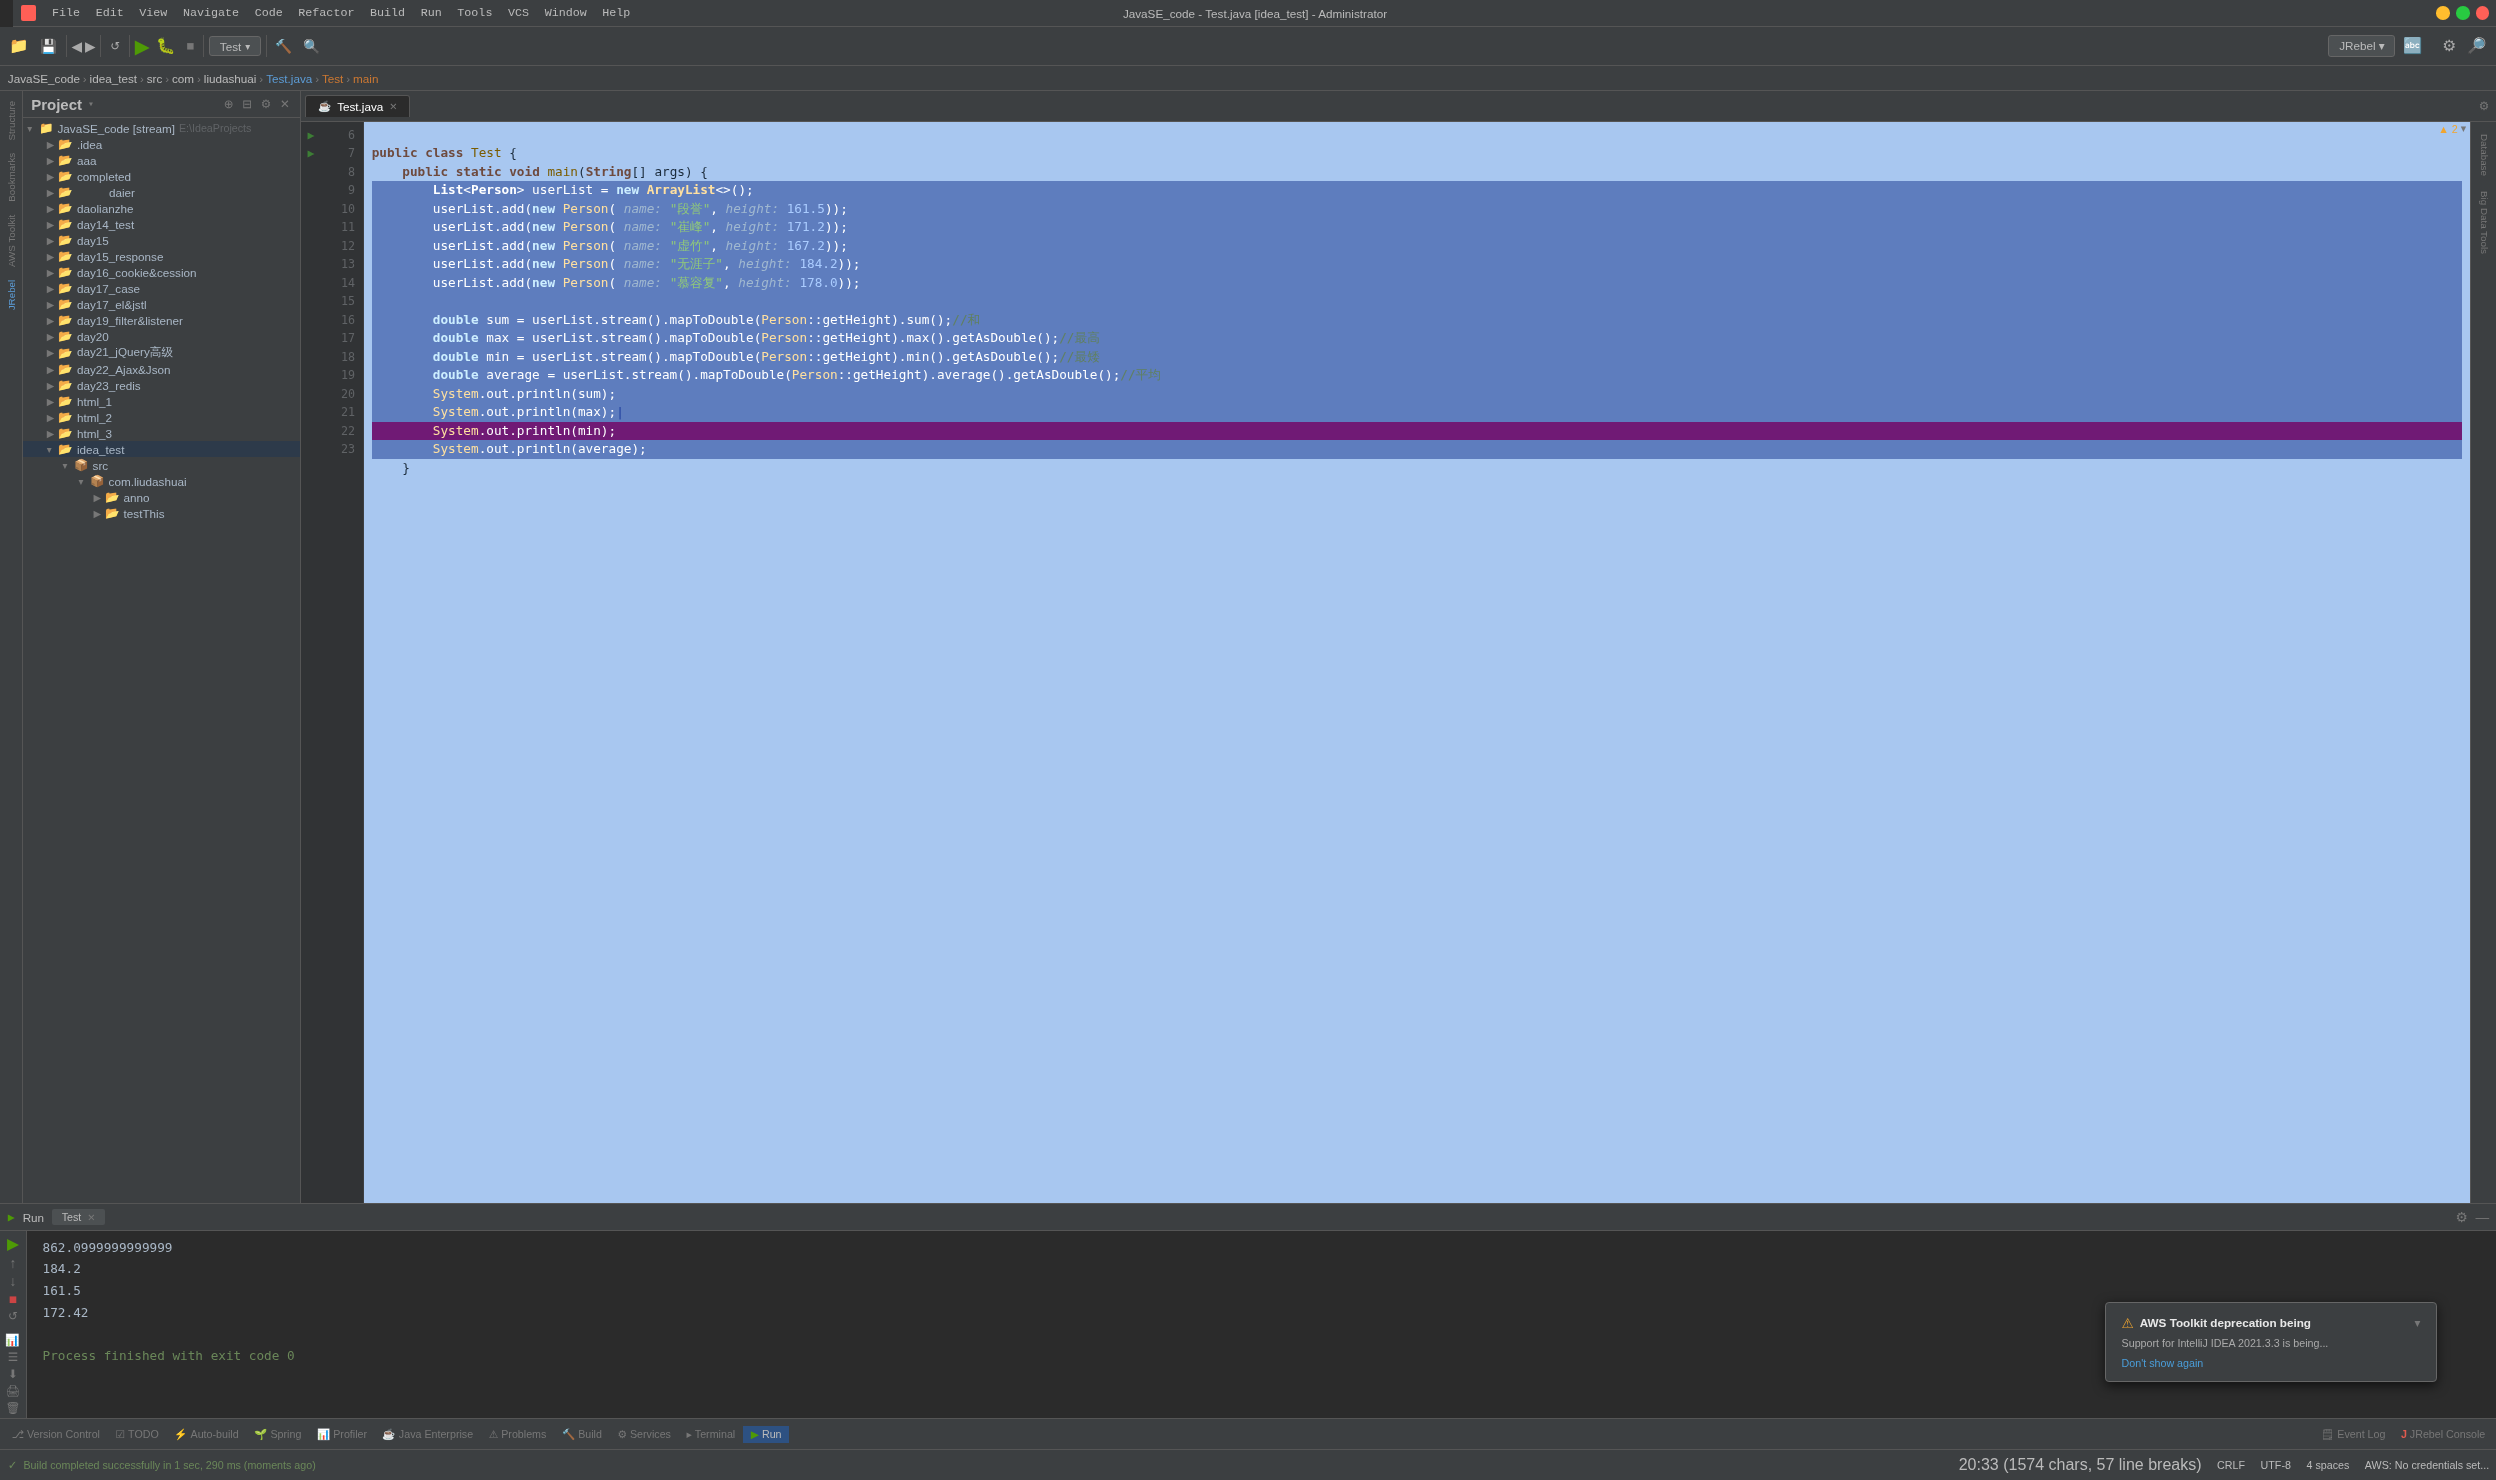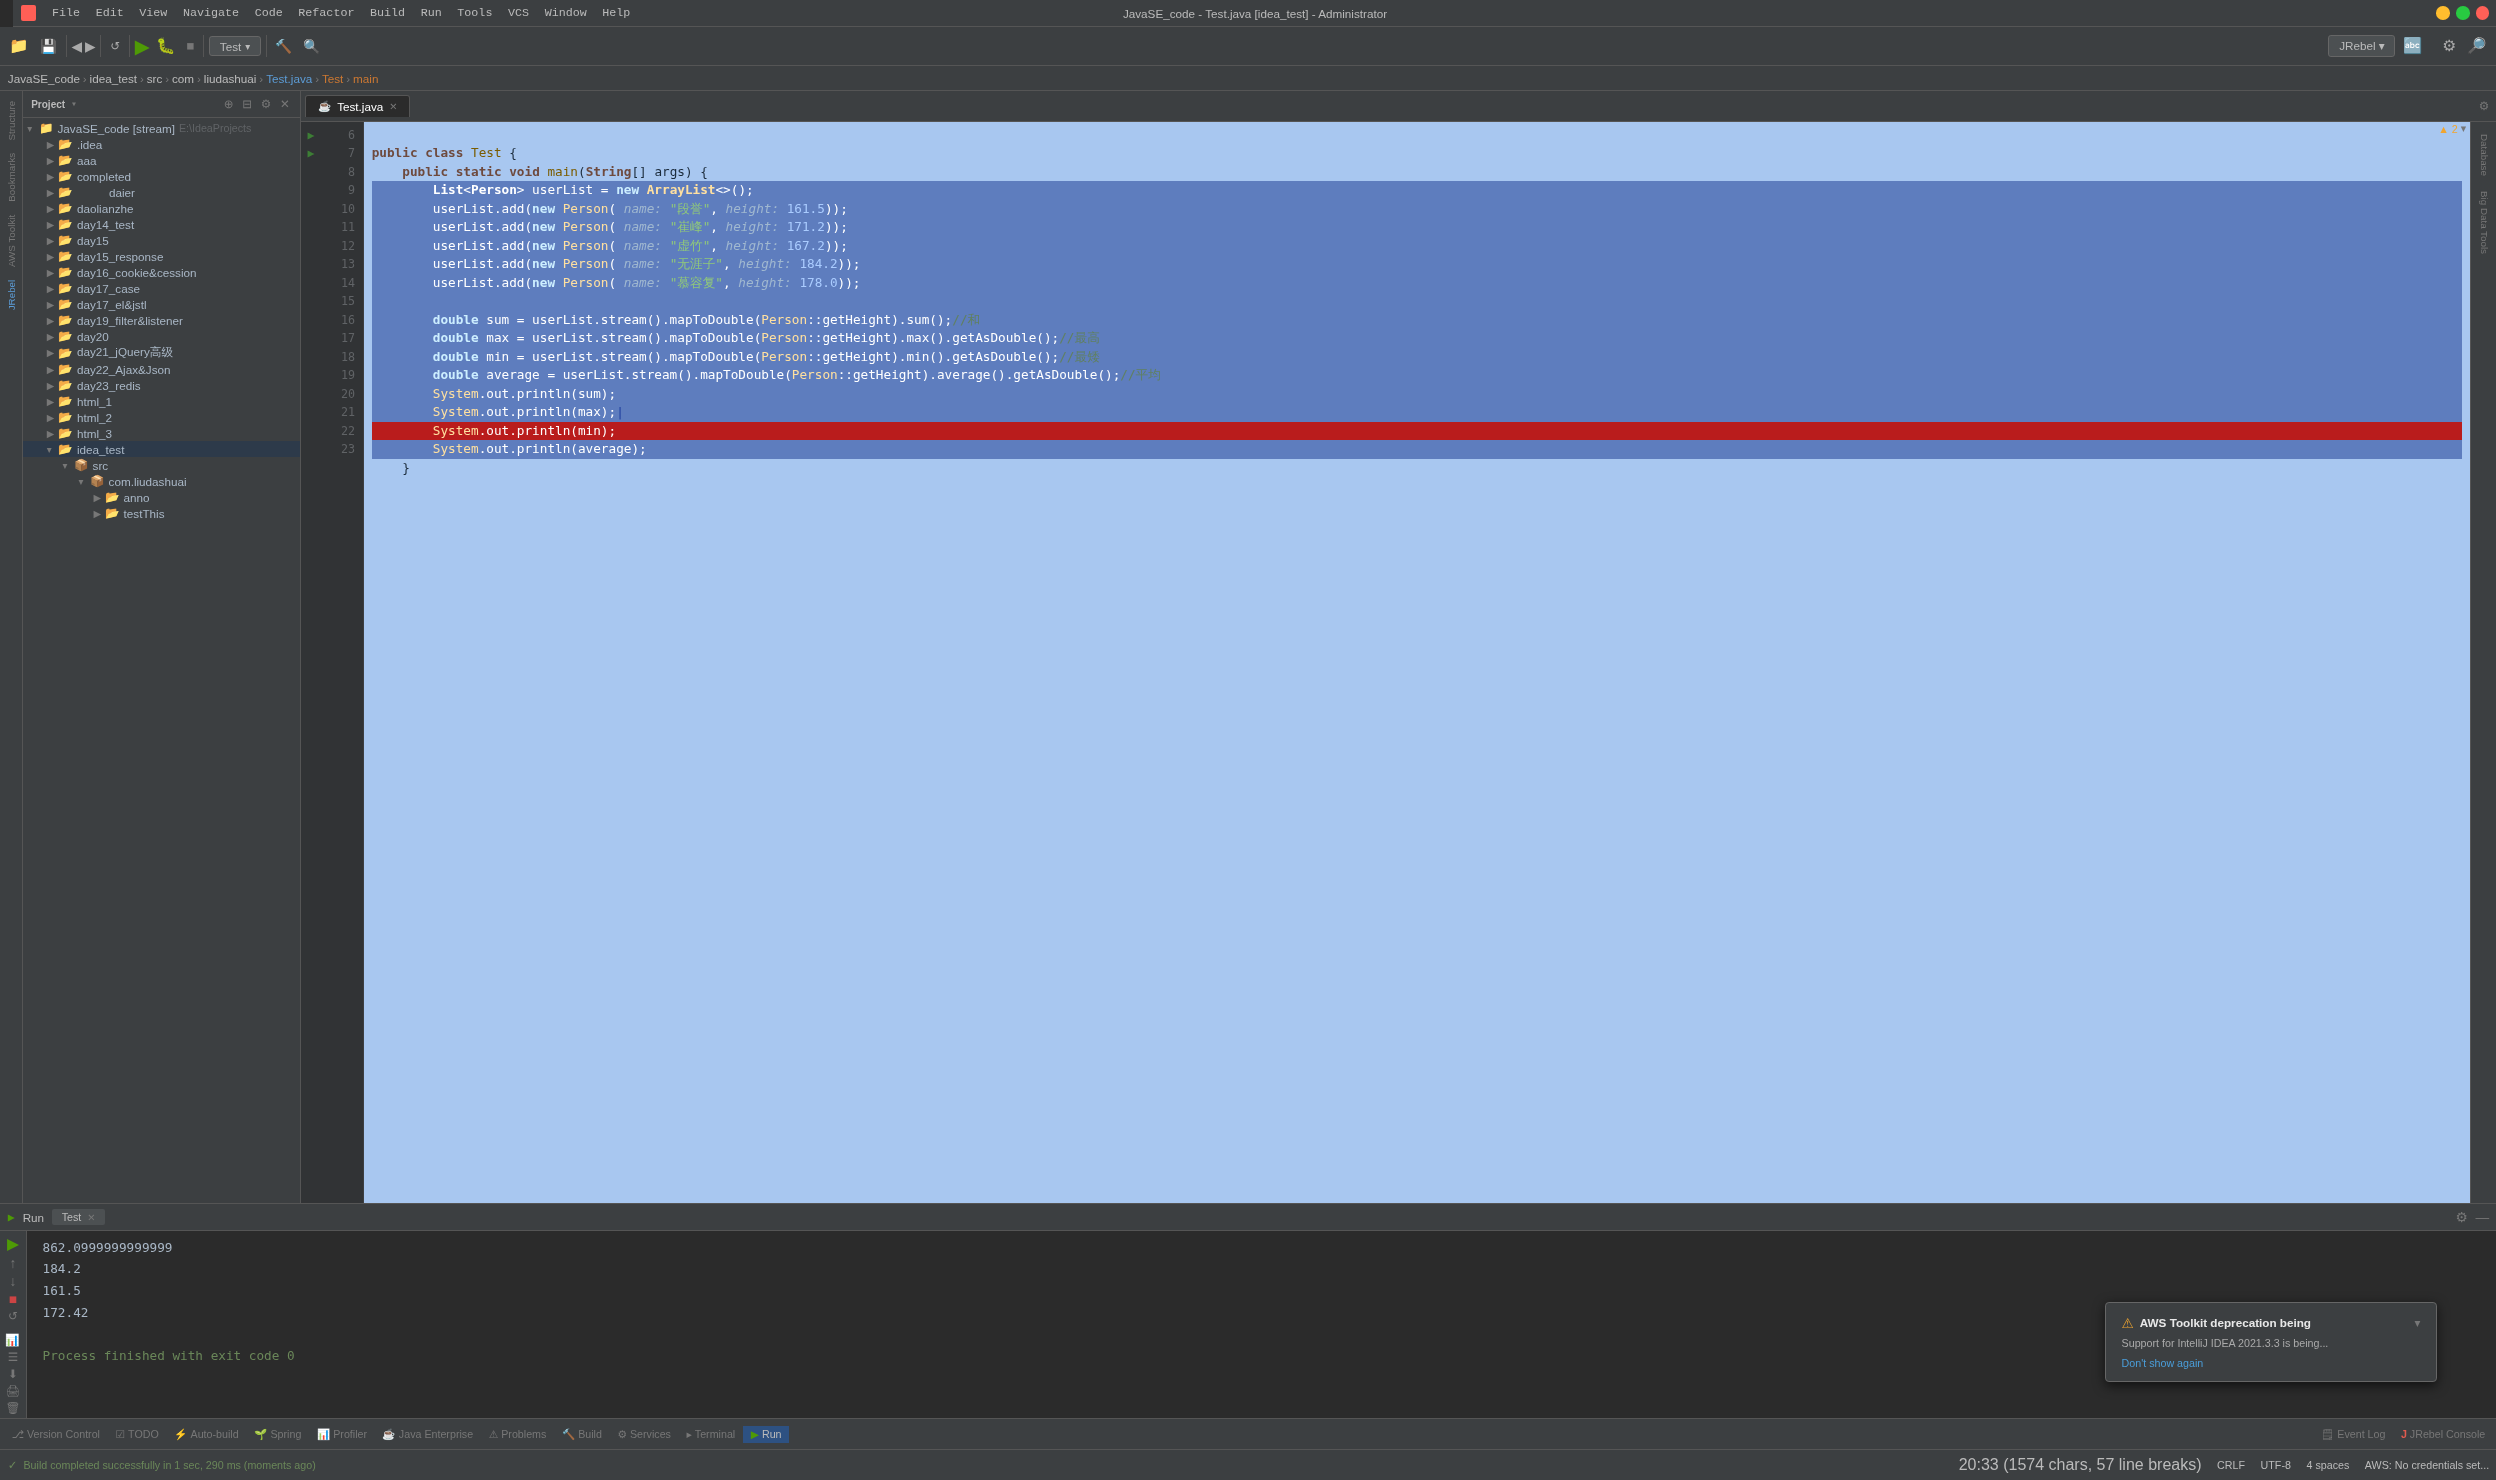--- a/index.html
+++ b/index.html
@@ -104,21 +104,21 @@
   <div style="width:23.4px;background:#3c3f41;border-right:1px solid #555;display:flex;flex-direction:column;align-items:center;padding-top:3.9px;gap:1px;position:relative;">
     <button style="writing-mode:vertical-lr;transform:rotate(180deg);background:none;border:none;color:#777;font-size:9.8px;cursor:pointer;padding:5.9px 2px;font-family:sans-serif;">Structure</button>
     <button style="writing-mode:vertical-lr;transform:rotate(180deg);background:none;border:none;color:#777;font-size:9.8px;cursor:pointer;padding:5.9px 2px;font-family:sans-serif;">Bookmarks</button>
     <button style="writing-mode:vertical-lr;transform:rotate(180deg);background:none;border:none;color:#777;font-size:9.8px;cursor:pointer;padding:5.9px 2px;font-family:sans-serif;">AWS Toolkit</button>
     <button style="writing-mode:vertical-lr;transform:rotate(180deg);background:none;border:none;color:#5c9cd6;font-size:9.8px;cursor:pointer;padding:5.9px 2px;font-family:sans-serif;">JRebel</button>
   </div>
 
   <div id="project-panel" style="width:278px;background:#3c3f41;border-right:1px solid #555;display:flex;flex-direction:column;overflow:hidden;">
     <div style="display:flex;align-items:center;justify-content:space-between;padding:3.9px 7.8px;border-bottom:1px solid #555;height:27px;">
       <div style="display:flex;align-items:center;gap:5.9px;">
-        <span style="font-size:10px;color:#bbb;font-weight:bold;font-family:sans-serif;">Project</span>
+        <span style="font-size:15px;color:#bbb;font-weight:bold;font-family:sans-serif;">Project</span>
         <span style="color:#777;font-size:9.8px;cursor:pointer;">▾</span>
       </div>
       <div style="display:flex;gap:2.9px;">
         <button style="background:none;border:none;color:#777;cursor:pointer;font-size:11.7px;padding:1px 2.9px;">⊕</button>
         <button style="background:none;border:none;color:#777;cursor:pointer;font-size:11.7px;padding:1px 2.9px;">⊟</button>
         <button style="background:none;border:none;color:#777;cursor:pointer;font-size:11.7px;padding:1px 2.9px;">⚙</button>
         <button style="background:none;border:none;color:#777;cursor:pointer;font-size:11.7px;padding:1px 2.9px;">✕</button>
       </div>
     </div>
     <div id="project-tree" style="flex:1;overflow-y:auto;padding:2px 0;font-family:sans-serif;">
@@ -345,21 +345,21 @@
 <span style="display:inline-block;width:100%;background:#5e7dbe;color:#fff;">        userList.add(<span style="color:#cceeff;font-weight:bold;">new</span> <span style="color:#ffe0a0;">Person</span>( <span style="color:#a0b8d0;font-style:italic;">name:</span> <span style="color:#90c87a;">"虚竹"</span>, <span style="color:#a0b8d0;font-style:italic;">height:</span> <span style="color:#aaccff;">167.2</span>));</span>
 <span style="display:inline-block;width:100%;background:#5e7dbe;color:#fff;">        userList.add(<span style="color:#cceeff;font-weight:bold;">new</span> <span style="color:#ffe0a0;">Person</span>( <span style="color:#a0b8d0;font-style:italic;">name:</span> <span style="color:#90c87a;">"无涯子"</span>, <span style="color:#a0b8d0;font-style:italic;">height:</span> <span style="color:#aaccff;">184.2</span>));</span>
 <span style="display:inline-block;width:100%;background:#5e7dbe;color:#fff;">        userList.add(<span style="color:#cceeff;font-weight:bold;">new</span> <span style="color:#ffe0a0;">Person</span>( <span style="color:#a0b8d0;font-style:italic;">name:</span> <span style="color:#90c87a;">"慕容复"</span>, <span style="color:#a0b8d0;font-style:italic;">height:</span> <span style="color:#aaccff;">178.0</span>));</span>
 <span style="display:inline-block;width:100%;background:#5e7dbe;"> </span>
 <span style="display:inline-block;width:100%;background:#5e7dbe;color:#fff;">        <span style="color:#cceeff;font-weight:bold;">double</span> sum = userList.stream().mapToDouble(<span style="color:#ffe0a0;">Person</span>::getHeight).sum();<span style="color:#608060;">//和</span></span>
 <span style="display:inline-block;width:100%;background:#5e7dbe;color:#fff;">        <span style="color:#cceeff;font-weight:bold;">double</span> max = userList.stream().mapToDouble(<span style="color:#ffe0a0;">Person</span>::getHeight).max().getAsDouble();<span style="color:#608060;">//最高</span></span>
 <span style="display:inline-block;width:100%;background:#5e7dbe;color:#fff;">        <span style="color:#cceeff;font-weight:bold;">double</span> min = userList.stream().mapToDouble(<span style="color:#ffe0a0;">Person</span>::getHeight).min().getAsDouble();<span style="color:#608060;">//最矮</span></span>
 <span style="display:inline-block;width:100%;background:#5e7dbe;color:#fff;">        <span style="color:#cceeff;font-weight:bold;">double</span> average = userList.stream().mapToDouble(<span style="color:#ffe0a0;">Person</span>::getHeight).average().getAsDouble();<span style="color:#608060;">//平均</span></span>
 <span style="display:inline-block;width:100%;background:#5e7dbe;color:#fff;">        <span style="color:#ffe0a0;">System</span>.out.println(sum);</span>
 <span style="display:inline-block;width:100%;background:#5e7dbe;color:#fff;">        <span style="color:#ffe0a0;">System</span>.out.println(max);<span style="color:#2040a0;">|</span></span>
-<span style="display:inline-block;width:100%;background:#b91c1c;color:#fff;">        <span style="color:#ffe0a0;">System</span>.out.println(min);</span>
+<span style="display:inline-block;width:100%;background:#701a75;color:#fff;">        <span style="color:#ffe0a0;">System</span>.out.println(min);</span>
 <span style="display:inline-block;width:100%;background:#5e7dbe;color:#fff;">        <span style="color:#ffe0a0;">System</span>.out.println(average);</span>
 <span style="display:inline-block;width:100%;color:#1a2a3a;">    }</span>
       </div>
 
       <div style="position:absolute;top:31px;right:31px;display:flex;align-items:center;gap:2.9px;font-size:10.7px;color:#f0a530;font-family:sans-serif;cursor:pointer;z-index:5;">
         <span>▲</span>
         <span>2</span>
         <span style="color:#777;">▾</span>
       </div>
 

